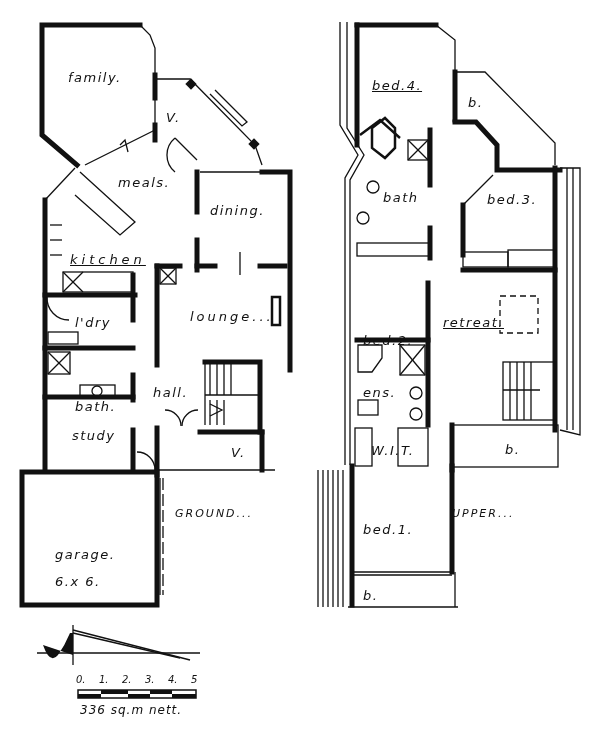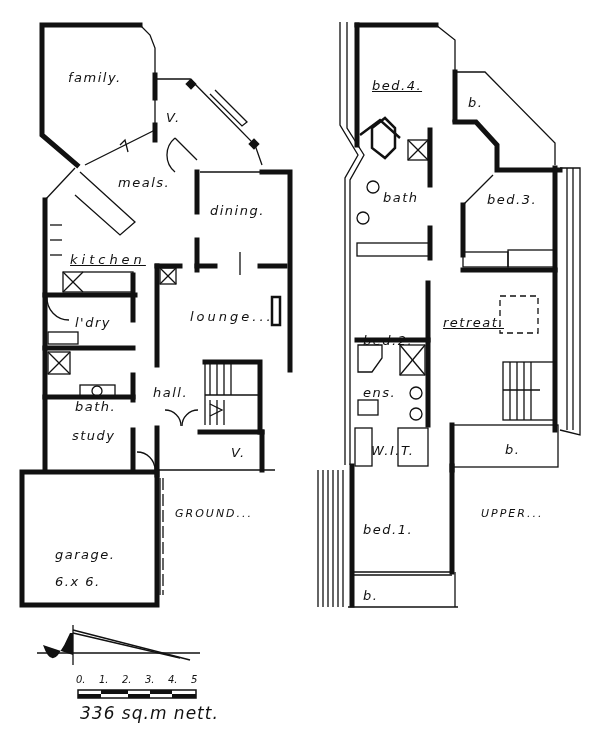--- a/index.html
+++ b/index.html
@@ -201,23 +201,23 @@
 
 <div class="lbl" style="left:372px;top:78px;text-decoration:underline;">bed.4.</div>
 <div class="lbl" style="left:468px;top:95px;">b.</div>
 <div class="lbl" style="left:383px;top:190px;">bath</div>
 <div class="lbl" style="left:487px;top:192px;">bed.3.</div>
 <div class="lbl" style="left:363px;top:315px;margin-top:18px;">bed.2.</div>
 <div class="lbl" style="left:443px;top:315px;text-decoration:underline;">retreat.</div>
 <div class="lbl" style="left:363px;top:385px;">ens.</div>
 <div class="lbl" style="left:371px;top:443px;font-size:13px;">W.I.T.</div>
 <div class="lbl" style="left:505px;top:442px;">b.</div>
-<div class="lbl big" style="left:481px;top:507px;">UPPER...</div>
+<div class="lbl big" style="left:452px;top:507px;">UPPER...</div>
 <div class="lbl" style="left:363px;top:522px;">bed.1.</div>
 <div class="lbl" style="left:363px;top:588px;">b.</div>
 
 <div class="lbl" style="left:76px;top:674px;font-size:10px;letter-spacing:0;">0.</div>
 <div class="lbl" style="left:99px;top:674px;font-size:10px;letter-spacing:0;">1.</div>
 <div class="lbl" style="left:122px;top:674px;font-size:10px;letter-spacing:0;">2.</div>
 <div class="lbl" style="left:145px;top:674px;font-size:10px;letter-spacing:0;">3.</div>
 <div class="lbl" style="left:168px;top:674px;font-size:10px;letter-spacing:0;">4.</div>
 <div class="lbl" style="left:191px;top:674px;font-size:10px;letter-spacing:0;">5</div>
-<div class="lbl" style="left:80px;top:703px;font-size:17px;letter-spacing:1px;">336 sq.m nett.</div>
+<div class="lbl" style="left:80px;top:703px;font-size:12px;letter-spacing:1px;">336 sq.m nett.</div>
 
 </body></html>

